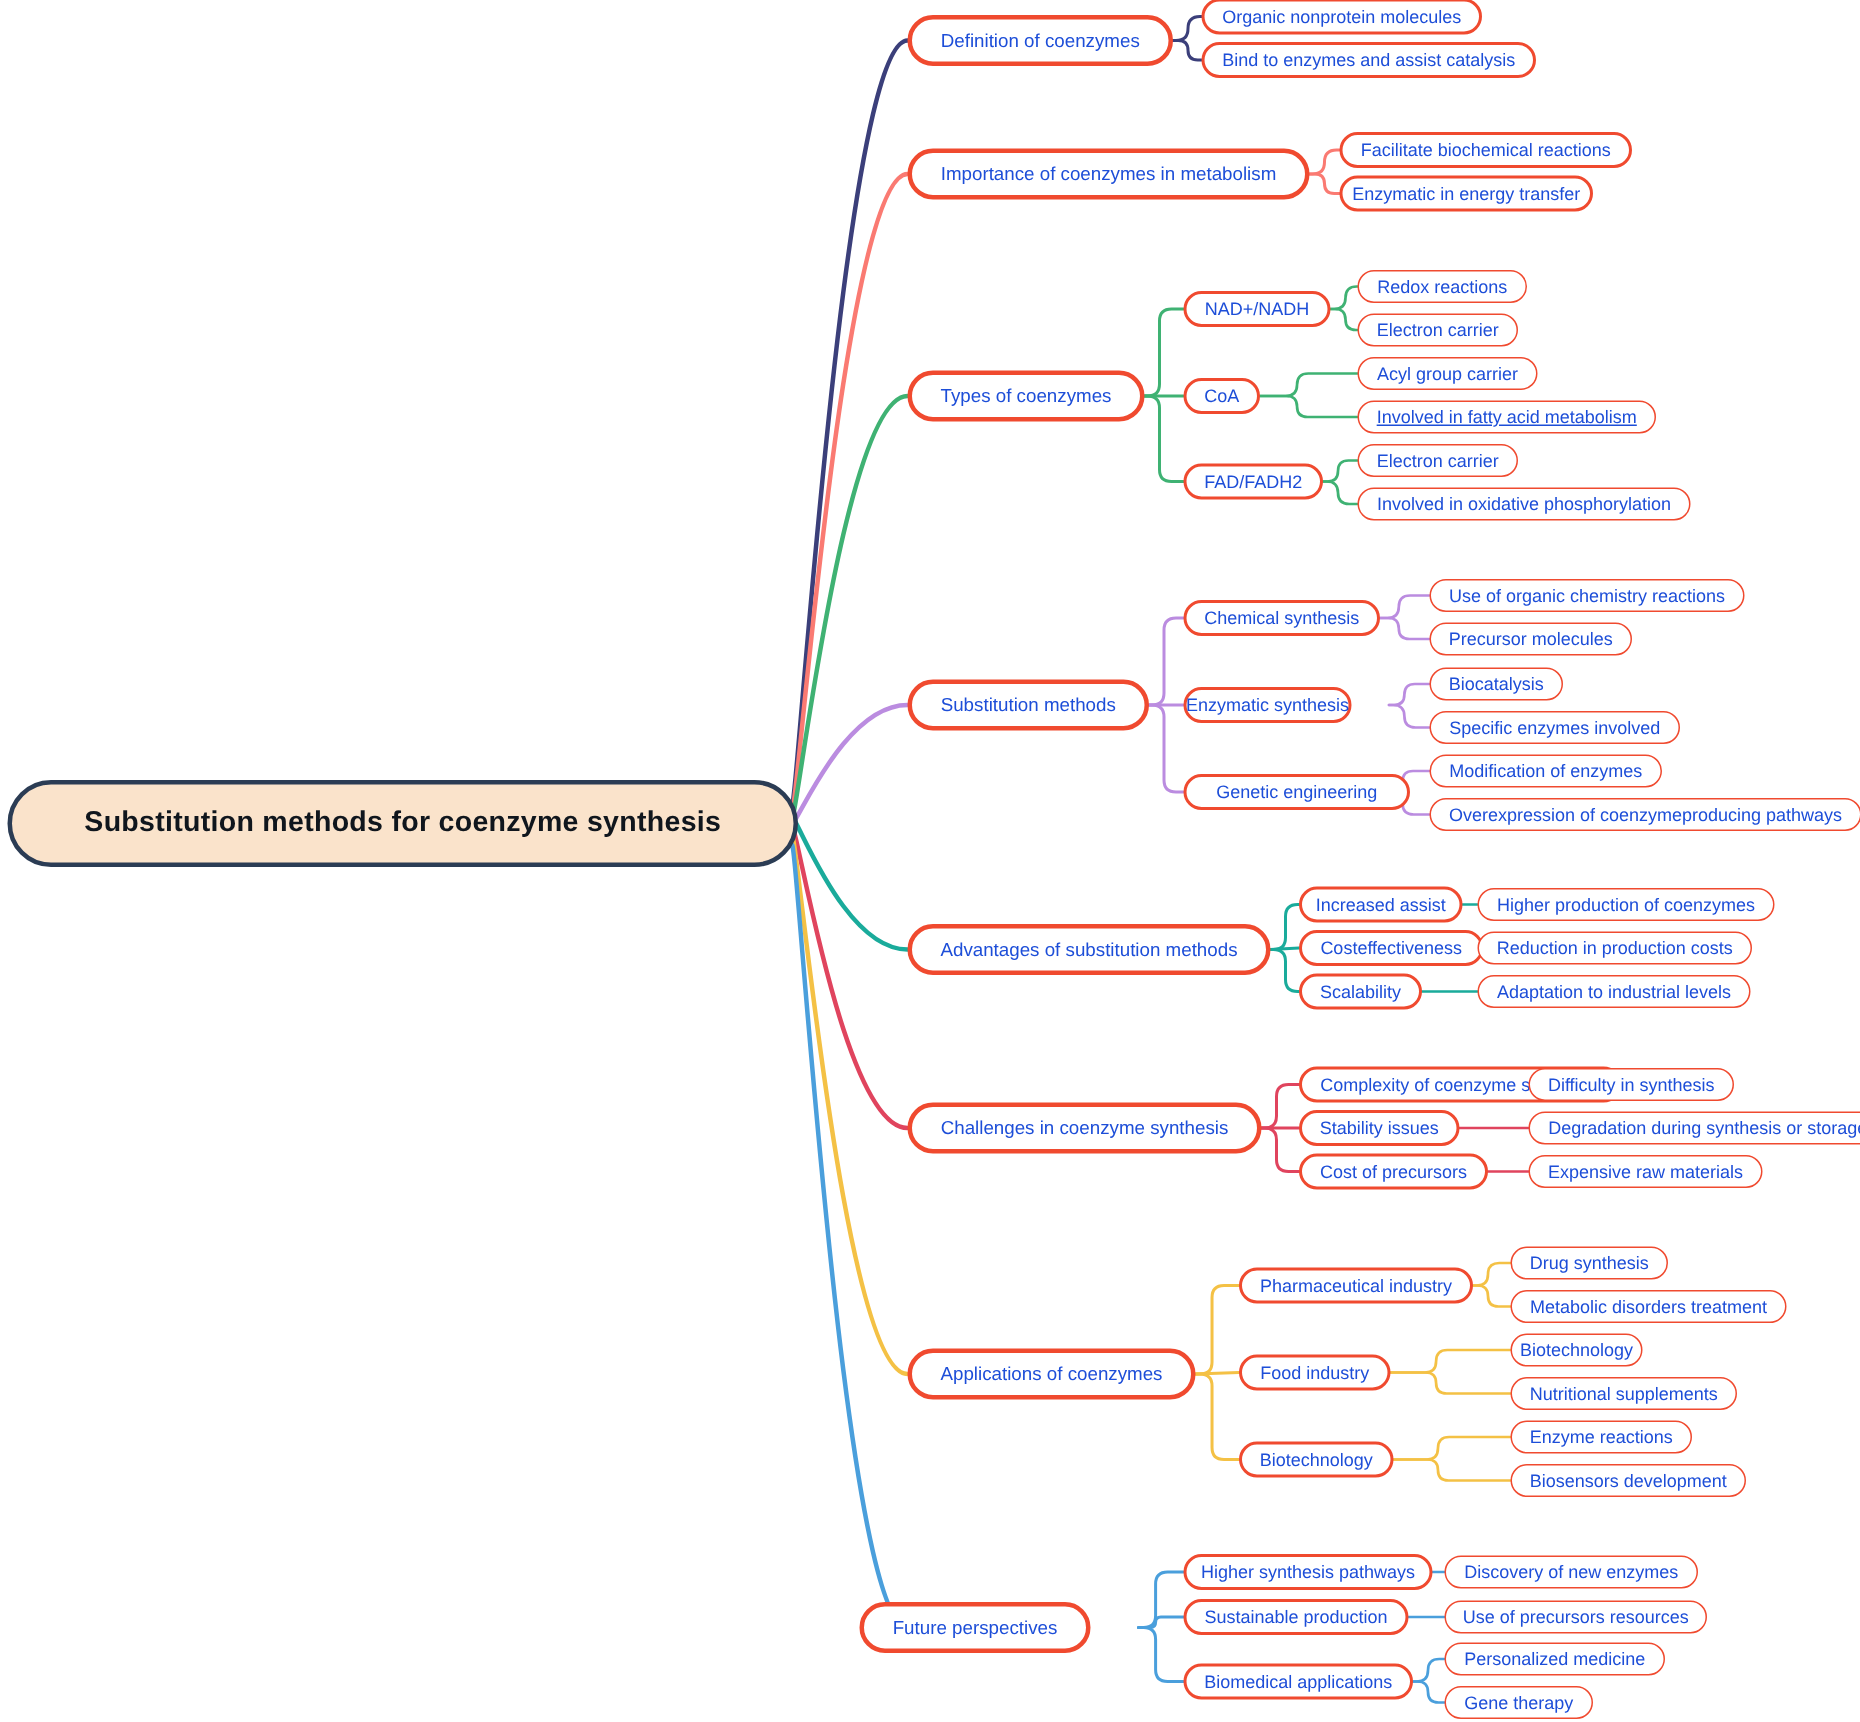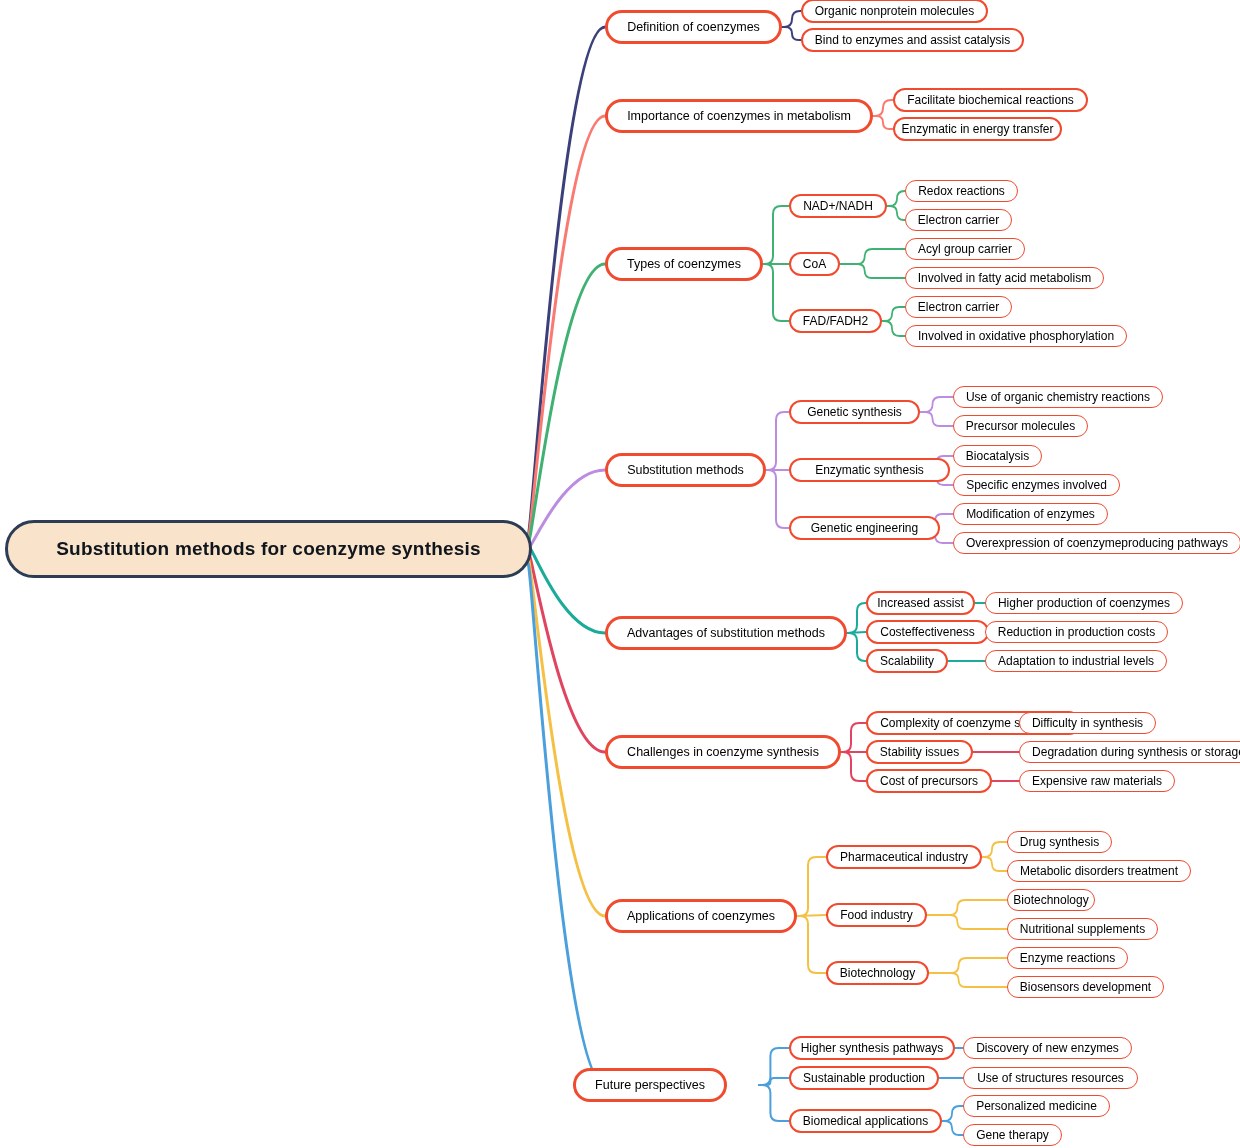--- a/index.html
+++ b/index.html
@@ -1,20 +1,20 @@
 <!DOCTYPE html>
 <html><head>
 <meta charset="utf-8">
 <style>
   html,body{margin:0;padding:0;background:#ffffff;}
   body{font-family:"Liberation Sans","DejaVu Sans",sans-serif;}
   #canvas{position:relative;width:1240px;height:1148px;background:#ffffff;overflow:hidden;}
   #wires{position:absolute;left:0;top:0;width:1240px;height:1148px;pointer-events:none;}
   .node{position:absolute;box-sizing:border-box;display:flex;align-items:center;justify-content:center;
-        background:#ffffff;color:#000000;white-space:nowrap;}
+        background:#ffffff;color:#1d4ed8;white-space:nowrap;}
   .root{background:#fae3cb;border:3px solid #2b3c54;border-radius:29px;
         font-size:19px;font-weight:bold;color:#10161d;letter-spacing:.2px;}
   .lv1{border:3px solid #f04a2f;border-radius:18px;font-size:12.5px;}
   .lv2{border:2.2px solid #f04a2f;border-radius:13px;font-size:12px;}
   .lv3{border:1.8px solid #f04a2f;border-radius:12px;font-size:12px;}
 </style>
 </head>
 <body>
 
 <div id="canvas">
@@ -84,29 +84,29 @@
       <div class="node lv2" style="left: 801px; top: 28px; width: 223px; height: 24px;">Bind to enzymes and assist catalysis</div>
       <div class="node lv1" style="left: 605px; top: 99px; width: 268px; height: 34px;">Importance of coenzymes in metabolism</div>
       <div class="node lv2" style="left: 893px; top: 88px; width: 195px; height: 24px;">Facilitate biochemical reactions</div>
       <div class="node lv2" style="left: 893px; top: 117px; width: 169px; height: 24px;">Enzymatic in energy transfer</div>
       <div class="node lv1" style="left: 605px; top: 247px; width: 158px; height: 34px;">Types of coenzymes</div>
       <div class="node lv2" style="left: 789px; top: 194px; width: 98px; height: 24px;">NAD+/NADH</div>
       <div class="node lv3" style="left: 905px; top: 180px; width: 113px; height: 22px;">Redox reactions</div>
       <div class="node lv3" style="left: 905px; top: 209px; width: 107px; height: 22px;">Electron carrier</div>
       <div class="node lv2" style="left: 789px; top: 252px; width: 51px; height: 24px;">CoA</div>
       <div class="node lv3" style="left: 905px; top: 238px; width: 120px; height: 22px;">Acyl group carrier</div>
-      <div class="node lv3" style="left: 905px; top: 267px; width: 199px; height: 22px;">Involved in fatty acid metabolism</div>
+      <div class="node lv3" style="left: 905px; top: 267px; width: 199px; height: 22px; text-decoration: underline;">Involved in fatty acid metabolism</div>
       <div class="node lv2" style="left: 789px; top: 309px; width: 93px; height: 24px;">FAD/FADH2</div>
       <div class="node lv3" style="left: 905px; top: 296px; width: 107px; height: 22px;">Electron carrier</div>
       <div class="node lv3" style="left: 905px; top: 325px; width: 222px; height: 22px;">Involved in oxidative phosphorylation</div>
       <div class="node lv1" style="left: 605px; top: 453px; width: 161px; height: 34px;">Substitution methods</div>
-      <div class="node lv2" style="left: 789px; top: 400px; width: 131px; height: 24px;">Genetic synthesis</div>
+      <div class="node lv2" style="left: 789px; top: 400px; width: 131px; height: 24px;">Chemical synthesis</div>
       <div class="node lv3" style="left: 953px; top: 386px; width: 210px; height: 22px;">Use of organic chemistry reactions</div>
       <div class="node lv3" style="left: 953px; top: 415px; width: 135px; height: 22px;">Precursor molecules</div>
-      <div class="node lv2" style="left: 789px; top: 458px; width: 161px; height: 24px;">Enzymatic synthesis</div>
+      <div class="node lv2" style="left: 789px; top: 458px; width: 112px; height: 24px;">Enzymatic synthesis</div>
       <div class="node lv3" style="left: 953px; top: 445px; width: 89px; height: 22px;">Biocatalysis</div>
       <div class="node lv3" style="left: 953px; top: 474px; width: 167px; height: 22px;">Specific enzymes involved</div>
       <div class="node lv2" style="left: 789px; top: 516px; width: 151px; height: 24px;">Genetic engineering</div>
       <div class="node lv3" style="left: 953px; top: 503px; width: 155px; height: 22px;">Modification of enzymes</div>
       <div class="node lv3" style="left: 953px; top: 532px; width: 288px; height: 22px;">Overexpression of coenzymeproducing pathways</div>
       <div class="node lv1" style="left: 605px; top: 616px; width: 242px; height: 34px;">Advantages of substitution methods</div>
       <div class="node lv2" style="left: 866px; top: 591px; width: 109px; height: 24px;">Increased assist</div>
       <div class="node lv3" style="left: 985px; top: 592px; width: 198px; height: 22px;">Higher production of coenzymes</div>
       <div class="node lv2" style="left: 866px; top: 620px; width: 123px; height: 24px;">Costeffectiveness</div>
       <div class="node lv3" style="left: 985px; top: 621px; width: 183px; height: 22px;">Reduction in production costs</div>
@@ -126,19 +126,19 @@
       <div class="node lv2" style="left: 826px; top: 903px; width: 101px; height: 24px;">Food industry</div>
       <div class="node lv3" style="left: 1007px; top: 889px; width: 88px; height: 22px;">Biotechnology</div>
       <div class="node lv3" style="left: 1007px; top: 918px; width: 151px; height: 22px;">Nutritional supplements</div>
       <div class="node lv2" style="left: 826px; top: 961px; width: 103px; height: 24px;">Biotechnology</div>
       <div class="node lv3" style="left: 1007px; top: 947px; width: 121px; height: 22px;">Enzyme reactions</div>
       <div class="node lv3" style="left: 1007px; top: 976px; width: 157px; height: 22px;">Biosensors development</div>
       <div class="node lv1" style="left: 573px; top: 1068px; width: 154px; height: 34px;">Future perspectives</div>
       <div class="node lv2" style="left: 789px; top: 1036px; width: 166px; height: 24px;">Higher synthesis pathways</div>
       <div class="node lv3" style="left: 963px; top: 1037px; width: 169px; height: 22px;">Discovery of new enzymes</div>
       <div class="node lv2" style="left: 789px; top: 1066px; width: 150px; height: 24px;">Sustainable production</div>
-      <div class="node lv3" style="left: 963px; top: 1067px; width: 175px; height: 22px;">Use of structures resources</div>
+      <div class="node lv3" style="left: 963px; top: 1067px; width: 175px; height: 22px;">Use of precursors resources</div>
       <div class="node lv2" style="left: 789px; top: 1109px; width: 153px; height: 24px;">Biomedical applications</div>
       <div class="node lv3" style="left: 963px; top: 1095px; width: 147px; height: 22px;">Personalized medicine</div>
       <div class="node lv3" style="left: 963px; top: 1124px; width: 99px; height: 22px;">Gene therapy</div>
       <div class="node root" style="left: 5px; top: 520px; width: 527px; height: 58px;">Substitution methods for coenzyme synthesis</div>
     </div>
 </div>
 
 </body></html>

